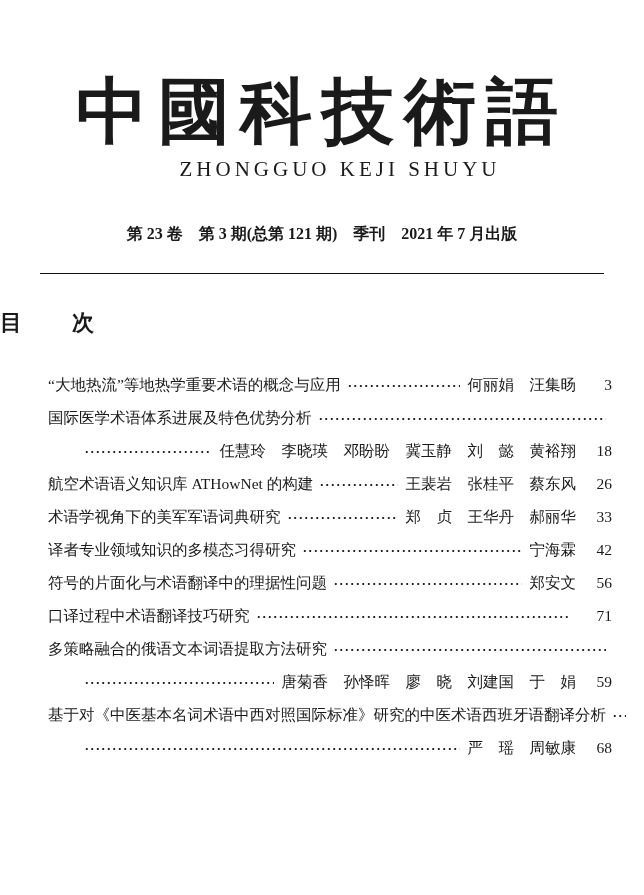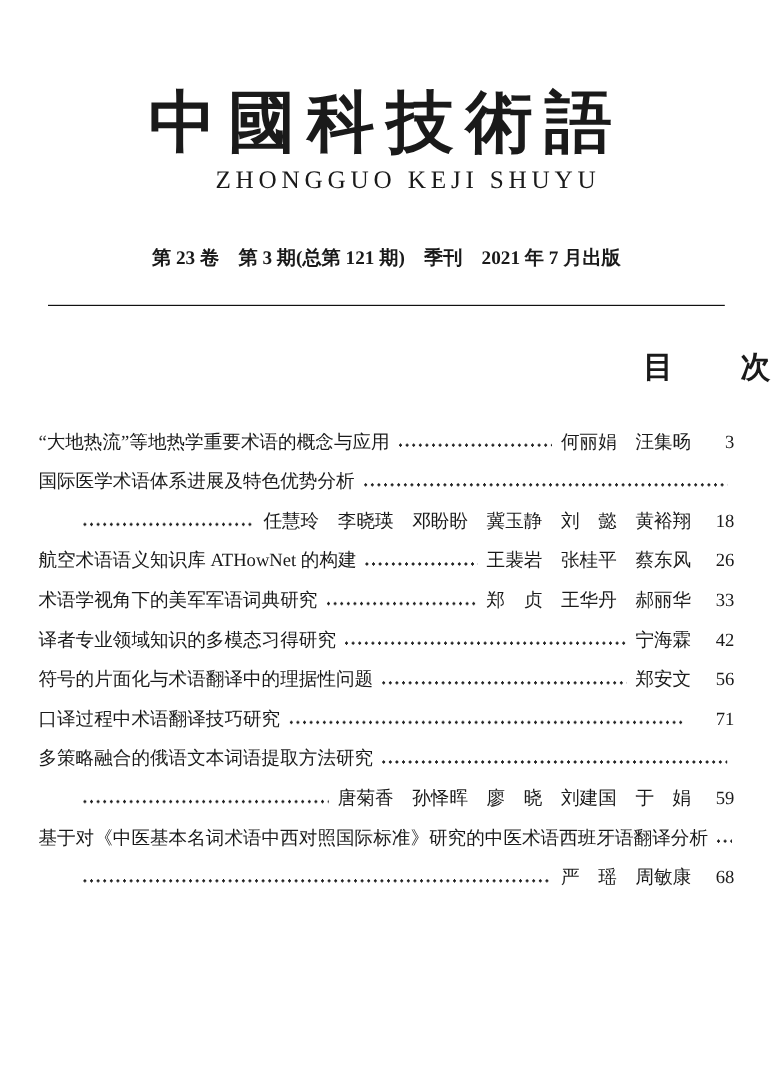--- a/index.html
+++ b/index.html
@@ -9,21 +9,21 @@
     background: #ffffff;
     color: #1a1a1a;
     font-family: "Liberation Serif", "DejaVu Serif", serif;
     overflow: hidden;
   }
   .page { width: 644px; height: 895px; position: relative; }
 
   .masthead { text-align: center; }
   .masthead-title {
     margin-top: 70px;
-    font-size: 56px;
+    font-size: 72px;
     font-weight: 900;
     letter-spacing: 10px;
     line-height: 1.15;
     font-family: "DejaVu Serif", "Liberation Serif", serif;
   }
   .masthead-pinyin {
     margin-top: 4px;
     font-size: 21px;
     letter-spacing: 4px;
     font-weight: 400;
@@ -37,37 +37,38 @@
     font-family: "Liberation Serif", "DejaVu Serif", serif;
   }
   .divider {
     margin: 28px 40px 0 40px;
     border: none;
     border-top: 1.6px solid #111;
     height: 0;
   }
   .contents-heading {
     margin-top: 34px;
-    text-align: right;
-    font-size: 25px;
+    text-align: left;
+    font-size: 22px;
     font-weight: 700;
     letter-spacing: 2px;
   }
 
   .toc {
     margin-top: 30px;
     padding: 0 32px;
     font-size: 15.5px;
   }
   .toc-line {
     display: flex;
     align-items: flex-start;
     height: 33px;
     line-height: 33px;
     white-space: nowrap;
+    margin-left: 16px;
   }
   .toc-line .t { flex: 0 0 auto; }
   .toc-line .a { flex: 0 0 auto; margin-left: 2px; }
   .toc-line .p { flex: 0 0 auto; min-width: 26px; text-align: right; margin-left: 10px; }
   .leader {
     flex: 1 1 auto;
     min-width: 14px;
     align-self: center;
     height: 6px;
     margin: 0 6px;

